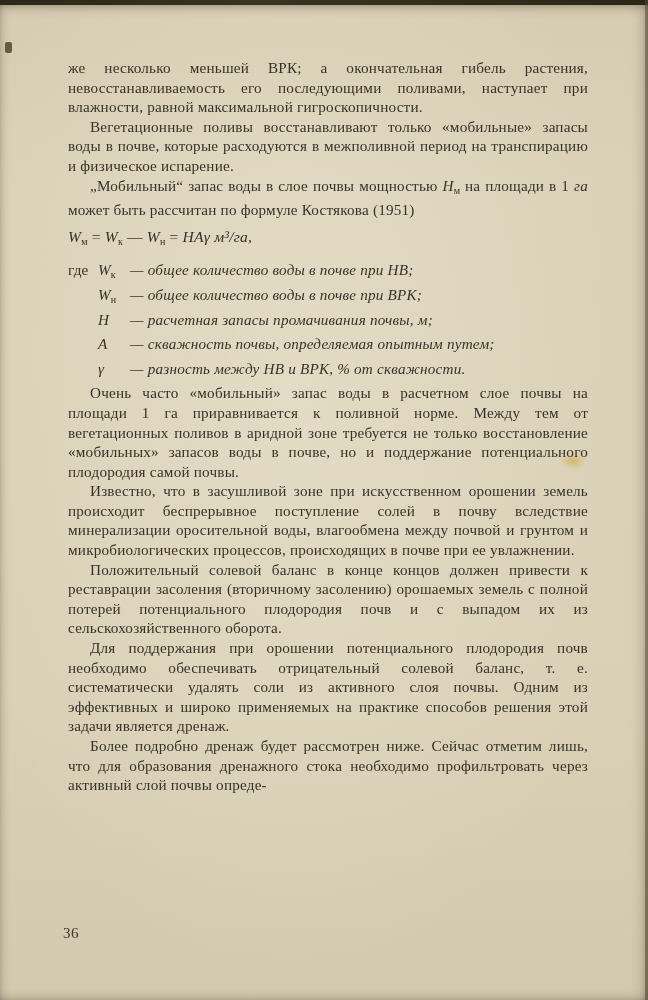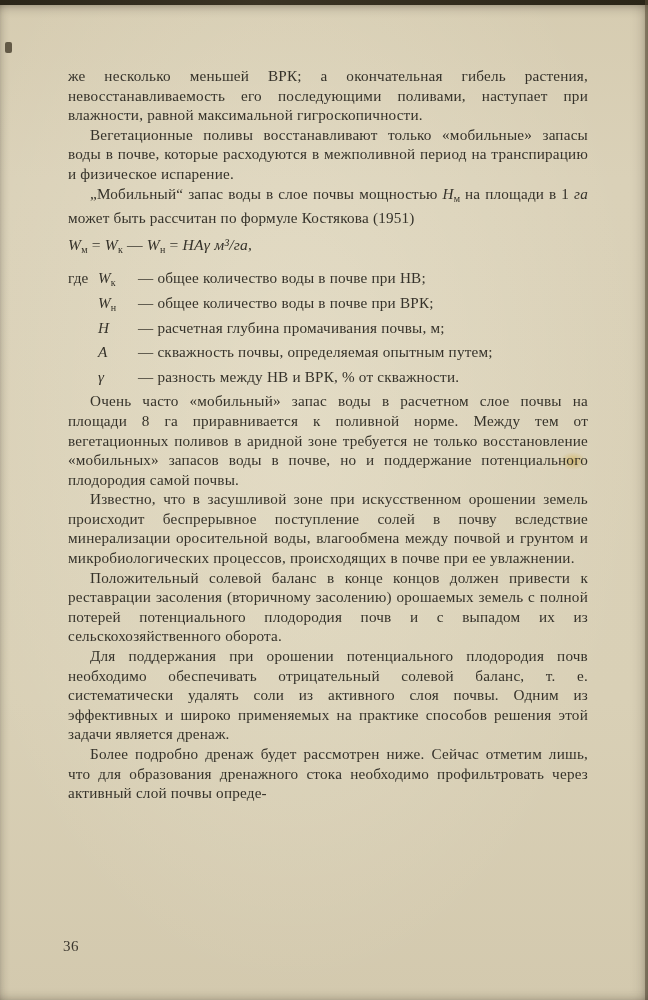--- a/index.html
+++ b/index.html
@@ -34,45 +34,45 @@
   .corner-mark {
     position: absolute; left: 5px; top: 42px; width: 7px; height: 11px;
     background: #463d2c; border-radius: 2px; opacity: 0.8;
   }
   .stain {
     position: absolute; left: 560px; top: 452px; width: 26px; height: 18px;
     border-radius: 50%;
     background: radial-gradient(ellipse, rgba(203,164,52,0.55), rgba(203,164,52,0) 72%);
   }
   .text-block {
-    position: absolute; left: 68px; top: 66px; width: 520px;
+    position: absolute; left: 68px; top: 58px; width: 520px;
     font-size: 15.2px; line-height: 19.6px;
     letter-spacing: 0.2px;
     text-align: justify;
   }
   p.para { margin: 0; text-indent: 22px; }
   p.para.noindent { text-indent: 0; }
   i.var, .f-italic { font-style: italic; }
   sub.vsub {
     font-style: normal; font-size: 10px;
     vertical-align: -3px; letter-spacing: 0;
   }
   .formula-line {
     margin: 7px 0 9px;
     text-align: left; text-indent: 0;
     font-size: 15.6px;
   }
   .def-block { margin: 0; }
   .def-row { display: flex; align-items: baseline; }
   .def-lead { flex: none; width: 30px; font-family: Liberation Serif, serif; }
   .def-sym { flex: none; width: 26px; text-align: left; font-style: italic; }
-  .def-text { flex: 1 1 auto; margin-left: 14px; text-align: justify; }
+  .def-text { flex: 1 1 auto; margin-left: 6px; text-align: justify; font-style: italic; }
   .page-number {
     position: absolute; left: 63px; top: 925px;
-    font-size: 15px; color: #3b372e; letter-spacing: 0.5px; margin-top: 13px;
+    font-size: 15px; color: #3b372e; letter-spacing: 0.5px;
   }
 </style>
 </head>
 <body>
 
 <div class="page">
 
   <div class="edge-top"></div>
   <div class="edge-right"></div>
   <div class="corner-mark"></div>
@@ -95,35 +95,35 @@
         <span class="def-text">— общее количество воды в почве при НВ;</span>
       </div>
       <div class="def-row">
         <span class="def-lead"></span>
         <span class="def-sym"><i>W</i><sub class="vsub">н</sub></span>
         <span class="def-text">— общее количество воды в почве при ВРК;</span>
       </div>
       <div class="def-row">
         <span class="def-lead"></span>
         <span class="def-sym"><i>Н</i><sub class="vsub"></sub></span>
-        <span class="def-text">— расчетная глубина промачивания почвы, м;</span>
+        <span class="def-text">— расчетная запасы промачивания почвы, м;</span>
       </div>
       <div class="def-row">
         <span class="def-lead"></span>
         <span class="def-sym"><i>А</i><sub class="vsub"></sub></span>
         <span class="def-text">— скважность почвы, определяемая опытным путем;</span>
       </div>
       <div class="def-row">
         <span class="def-lead"></span>
         <span class="def-sym"><i>γ</i><sub class="vsub"></sub></span>
         <span class="def-text">— разность между НВ и ВРК, % от скважности.</span>
       </div>
     </div>
 
-    <p class="para">Очень часто «мобильный» запас воды в расчетном слое почвы на площади 8 га приравнивается к поливной норме. Между тем от вегетационных поливов в аридной зоне требуется не только восстановление «мобильных» запасов воды в почве, но и поддержание потенциального плодородия самой почвы.</p>
+    <p class="para">Очень часто «мобильный» запас воды в расчетном слое почвы на площади 1 га приравнивается к поливной норме. Между тем от вегетационных поливов в аридной зоне требуется не только восстановление «мобильных» запасов воды в почве, но и поддержание потенциального плодородия самой почвы.</p>
     <p class="para">Известно, что в засушливой зоне при искусственном орошении земель происходит беспрерывное поступление солей в почву вследствие минерализации оросительной воды, влагообмена между почвой и грунтом и микробиологических процессов, происходящих в почве при ее увлажнении.</p>
     <p class="para">Положительный солевой баланс в конце концов должен привести к реставрации засоления (вторичному засолению) орошаемых земель с полной потерей потенциального плодородия почв и с выпадом их из сельскохозяйственного оборота.</p>
     <p class="para">Для поддержания при орошении потенциального плодородия почв необходимо обеспечивать отрицательный солевой баланс, т. е. систематически удалять соли из активного слоя почвы. Одним из эффективных и широко применяемых на практике способов решения этой задачи является дренаж.</p>
     <p class="para">Более подробно дренаж будет рассмотрен ниже. Сейчас отметим лишь, что для образования дренажного стока необходимо профильтровать через активный слой почвы опреде-</p>
 
   </div>
 
   <div class="page-number">36</div>
 
 </div>

